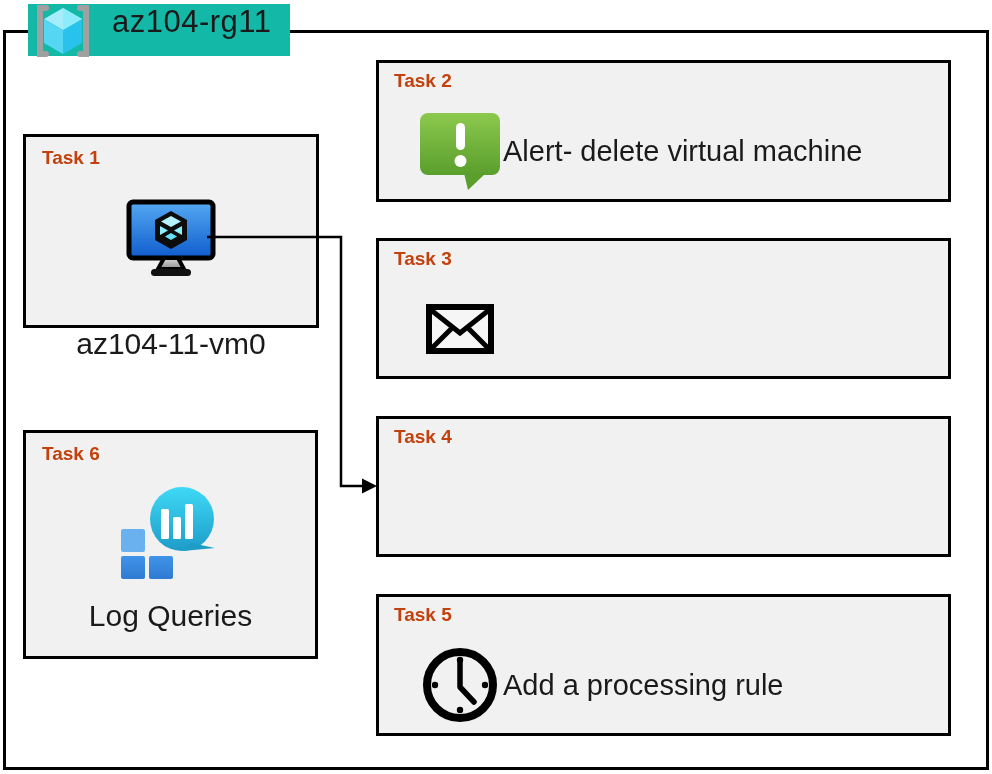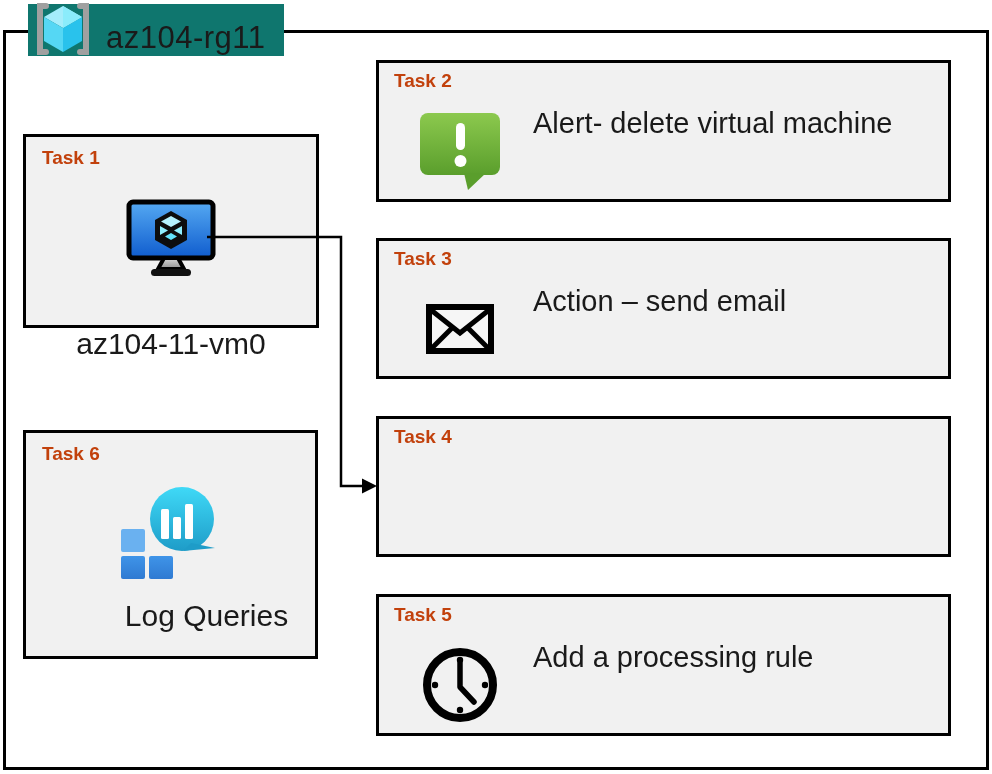--- a/index.html
+++ b/index.html
@@ -6,53 +6,53 @@
   .stage{
     position:relative;width:992px;height:774px;background:#ffffff;
     font-family:"Liberation Sans",sans-serif;overflow:hidden;
   }
   .rg-container{
     position:absolute;left:3px;top:30px;width:980px;height:734px;
     border:3px solid #000;background:#ffffff;
   }
   .rg-label{
     position:absolute;left:28px;top:4px;height:52px;
-    display:flex;align-items:flex-end;gap:14px;
-    background:#0f766e;padding:0 18px 0 6px;z-index:5;
+    display:flex;align-items:flex-start;gap:20px;
+    background:#14b8a6;padding:0 18px 0 6px;z-index:5;
   }
   .rg-label .txt{font-size:31px;color:#1a1a1a;letter-spacing:0.5px;}
   .task-box{
     position:absolute;background:#f1f1f1;border:3px solid #000;box-sizing:border-box;
   }
   .task-label{
     font-size:19px;font-weight:bold;color:#c2410c;
   }
   .left-box .task-label{position:absolute;left:16px;top:10px;}
   .left-box .icon-slot{position:absolute;left:0;width:100%;display:flex;justify-content:center;}
   .left-box .caption{
     position:absolute;left:0;width:100%;text-align:center;
     font-size:30px;color:#1a1a1a;
   }
   .right-box .task-label{position:absolute;left:15px;top:7px;}
   .right-box .task-row{
     position:absolute;left:38px;top:44px;right:10px;bottom:4px;
-    display:flex;gap:30px;
+    display:flex;align-items:center;
   }
   .right-box .icon-cell{width:86px;display:flex;justify-content:center;align-items:center;}
   .right-box .caption{font-size:29px;color:#1a1a1a;white-space:nowrap;}
   #task1{left:23px;top:134px;width:296px;height:194px;}
   #task6{left:23px;top:430px;width:295px;height:229px;}
   #task2{left:376px;top:60px;width:575px;height:142px;}
   #task3{left:376px;top:238px;width:575px;height:141px;}
   #task4{left:376px;top:416px;width:575px;height:141px;}
   #task5{left:376px;top:594px;width:575px;height:142px;}
   #task1 .icon-slot{top:62px;}
   #task1 .caption{top:164px;margin-top:26px;}
   #task6 .icon-slot{top:54px;}
-  #task6 .caption{top:166px;margin-left:36px;}
+  #task6 .caption{top:166px;}
   .connector{position:absolute;left:0;top:0;width:992px;height:774px;pointer-events:none;z-index:4;}
 </style>
 </head>
 <body>
 
 <div class="stage">
 
   <div class="rg-container"></div>
 
   <div class="rg-label">
@@ -152,21 +152,20 @@
   <div class="task-box right-box" id="task3">
     <div class="task-row">
       <div class="icon-cell">
         <svg width="68" height="50" viewBox="0 0 68 50">
           <rect x="3" y="3" width="62" height="44" fill="#f6f6f6" stroke="#000" stroke-width="6"></rect>
           <path d="M5,6 L34,29 L63,6" fill="none" stroke="#000" stroke-width="5"></path>
           <path d="M5,45 L27,23" fill="none" stroke="#000" stroke-width="5"></path>
           <path d="M63,45 L41,23" fill="none" stroke="#000" stroke-width="5"></path>
         </svg>
       </div>
-      <div class="caption">Action – send email</div>
     </div>
     <div class="task-label">Task 3</div>
   </div>
 
   <div class="task-box right-box" id="task4">
     <div class="task-label">Task 4</div>
   </div>
 
   <div class="task-box right-box" id="task5">
     <div class="task-row">

